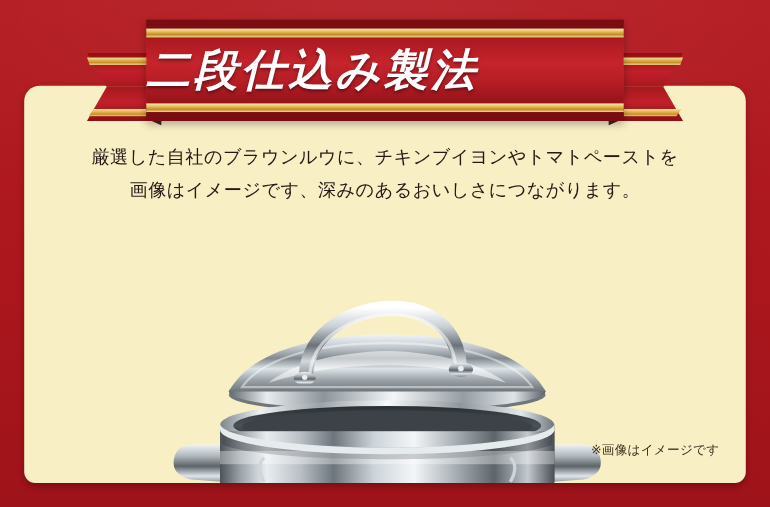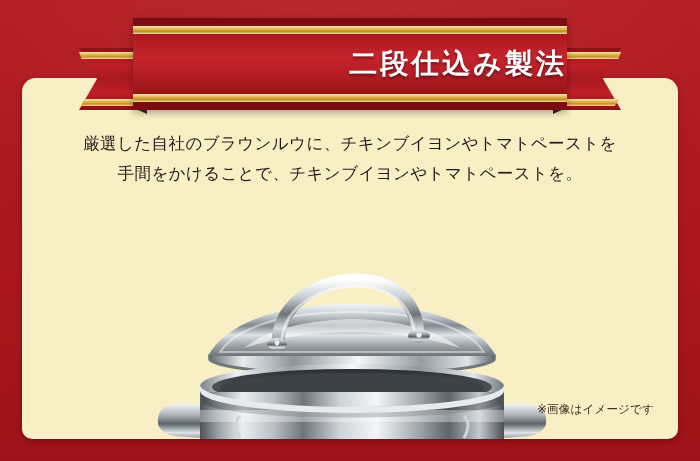--- a/index.html
+++ b/index.html
@@ -77,25 +77,26 @@
   .bar .edge.top{top:8px;}
   .bar .edge.bottom{bottom:8px;}
   .bar .edge-dark{
     position:absolute;left:0;width:434px;height:8px;background:#7a0d11;
   }
   .bar .edge-dark.top{top:0;}
   .bar .edge-dark.bottom{bottom:0;}
 
   .ribbon-title{
     position:absolute;left:0;right:0;top:50%;transform:translateY(-50%);
-    text-align:right;color:#ffffff;
+    text-align:left;color:#ffffff;
     font-family:"Liberation Serif","DejaVu Serif",serif;
-    font-weight:700;font-size:28px;letter-spacing:3px;
+    font-weight:700;font-size:40px;letter-spacing:3px;
     text-shadow:0 2px 3px rgba(0,0,0,.45);
     white-space:nowrap;
+    font-style:italic;
   }
 
   
   .body-copy{
     position:absolute;left:0;right:0;top:50px;
     text-align:center;color:#231815;
     font-size:16.5px;line-height:30px;letter-spacing:.4px;
   }
   .body-copy p{margin:0;}
 
@@ -113,21 +114,21 @@
 <body>
 
 <div class="stage">
 
   <div class="red-frame"></div>
 
   <div class="cream-panel">
 
     <div class="body-copy">
       <p>厳選した自社のブラウンルウに、チキンブイヨンやトマトペーストを</p>
-      <p>手間をかけることで、チキンブイヨンやトマトペーストを。</p>
+      <p>画像はイメージです、深みのあるおいしさにつながります。</p>
     </div>
 
     <div class="pot-wrap">
       <svg class="pot-svg" width="420" height="175" viewBox="0 0 420 175">
         <defs>
           <linearGradient id="steelBodyV" x1="0" y1="0" x2="1" y2="0">
             <stop offset="0" stop-color="#4e5358"></stop>
             <stop offset="0.06" stop-color="#9aa2a8"></stop>
             <stop offset="0.14" stop-color="#e9edf0"></stop>
             <stop offset="0.24" stop-color="#b9c0c6"></stop>

